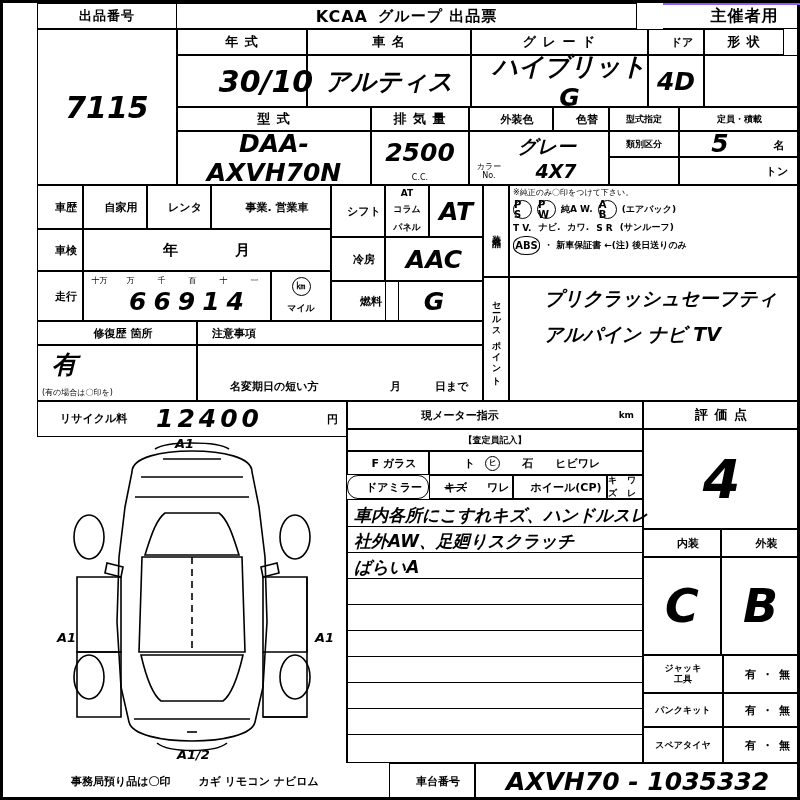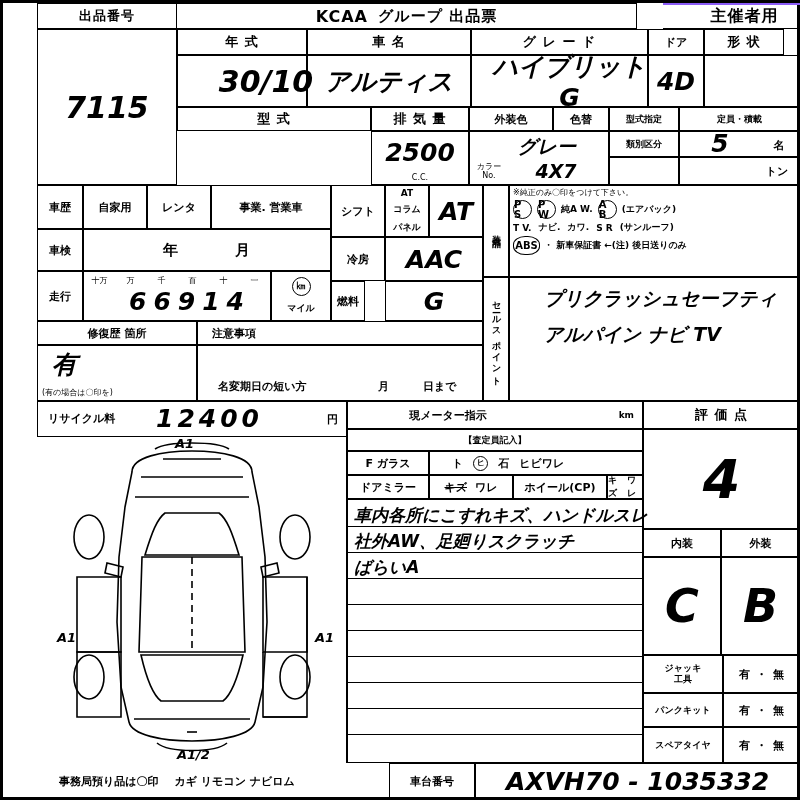--- a/index.html
+++ b/index.html
@@ -14,21 +14,21 @@
     position:relative;
     width:800px;height:800px;
     box-sizing:border-box;
     border:3px solid #000;
   }
   .cell{position:absolute;box-sizing:border-box;}
   .b{border:1px solid #000;}
   .ctr{display:flex;align-items:center;justify-content:center;text-align:center;}
   .lft{display:flex;align-items:center;justify-content:flex-start;text-align:left;padding-left:4px;}
   .lbl{font-size:13px;font-weight:bold;letter-spacing:1px;}
-  .lbl-sm{font-size:11px;font-weight:bold;}
+  .lbl-sm{font-size:11px;font-weight:bold;padding-left:12px;}
   .lbl-xs{font-size:9px;font-weight:bold;}
   .hw{font-family:"DejaVu Sans","Liberation Sans",sans-serif;font-weight:bold;font-style:italic;}
   .hw-lg{font-size:30px;}
   .hw-md{font-size:25px;}
   .hw-sm{font-size:19px;}
   .hw-xs{font-size:15px;}
   .vert{writing-mode:vertical-rl;text-orientation:upright;letter-spacing:2px;}
   .tiny{font-size:8px;}
   .circ{
     display:inline-flex;align-items:center;justify-content:center;
@@ -110,20 +110,23 @@
   <div class="cell b" style="left:550px;top:104px;width:56px;height:24px;">
     <div class="ctr lbl-sm" style="height:100%;">色替</div>
   </div>
   <div class="cell b" style="left:606px;top:104px;width:70px;height:24px;">
     <div class="ctr lbl-xs" style="height:100%;">型式指定</div>
   </div>
   <div class="cell b" style="left:676px;top:104px;width:121px;height:24px;">
     <div class="ctr lbl-xs" style="height:100%;">定員・積載</div>
   </div>
 
+  <div class="cell b" style="left:174px;top:128px;width:194px;height:54px;">
+    <div class="ctr hw hw-md" style="height:100%;">DAA-AXVH70N</div>
+  </div>
   <div class="cell b" style="left:368px;top:128px;width:98px;height:54px;">
     <div style="height:100%;position:relative;">
       <div class="ctr hw hw-md" style="position:absolute;left:0;top:2px;width:100%;height:36px;">2500</div>
       <div class="ctr tiny" style="position:absolute;left:0;bottom:1px;width:100%;height:12px;">C.C.</div>
     </div>
   </div>
   <div class="cell b" style="left:466px;top:128px;width:140px;height:54px;">
     <div style="height:100%;position:relative;">
       <div class="ctr hw hw-sm" style="position:absolute;left:22px;top:0px;width:110px;height:30px;">グレー</div>
       <div class="ctr tiny" style="position:absolute;left:2px;top:28px;width:34px;height:24px;line-height:1.1;white-space:pre-line;">カラー
@@ -210,21 +213,21 @@
   <div class="cell b" style="left:426px;top:182px;width:54px;height:52px;">
     <div class="ctr hw hw-md" style="height:100%;">AT</div>
   </div>
 
   <div class="cell b" style="left:328px;top:234px;width:54px;height:44px;">
     <div class="ctr lbl-sm" style="height:100%;">冷房</div>
   </div>
   <div class="cell b" style="left:382px;top:234px;width:98px;height:44px;">
     <div class="ctr hw hw-md" style="height:100%;">AAC</div>
   </div>
-  <div class="cell b" style="left:328px;top:278px;width:34px;height:40px;">
+  <div class="cell b" style="left:328px;top:278px;width:68px;height:40px;">
     <div class="ctr lbl-sm" style="height:100%;">燃料</div>
   </div>
   <div class="cell b" style="left:382px;top:278px;width:98px;height:40px;">
     <div class="ctr hw hw-md" style="height:100%;">G</div>
   </div>
 
   <div class="cell b" style="left:480px;top:182px;width:26px;height:92px;">
     <div class="ctr" style="height:100%;">
       <span class="vert lbl-xs">装備品</span>
     </div>
@@ -361,21 +364,21 @@
   </div>
   <div class="cell b" style="left:426px;top:448px;width:214px;height:24px;">
     <div style="height:100%;display:flex;align-items:center;gap:10px;padding-left:22px;">
       <span class="lbl-sm">ト</span>
       <span class="circ-sm">ヒ</span>
       <span class="lbl-sm">石</span>
       <span class="lbl-sm">ヒビワレ</span>
     </div>
   </div>
 
-  <div class="cell b" style="left:344px;top:472px;width:82px;height:24px;">
+  <div class="cell b" style="left:344px;top:472px;width:82px;height:24px;border-radius:11px;">
     <div class="ctr lbl-sm" style="height:100%;">ドアミラー</div>
   </div>
   <div class="cell b" style="left:426px;top:472px;width:84px;height:24px;">
     <div style="height:100%;display:flex;align-items:center;justify-content:center;gap:8px;">
       <span class="lbl-sm" style="text-decoration:line-through;">キズ</span>
       <span class="lbl-sm">ワレ</span>
     </div>
   </div>
   <div class="cell b" style="left:510px;top:472px;width:94px;height:24px;">
     <div class="ctr lbl-sm" style="height:100%;">ホイール(CP)</div>

